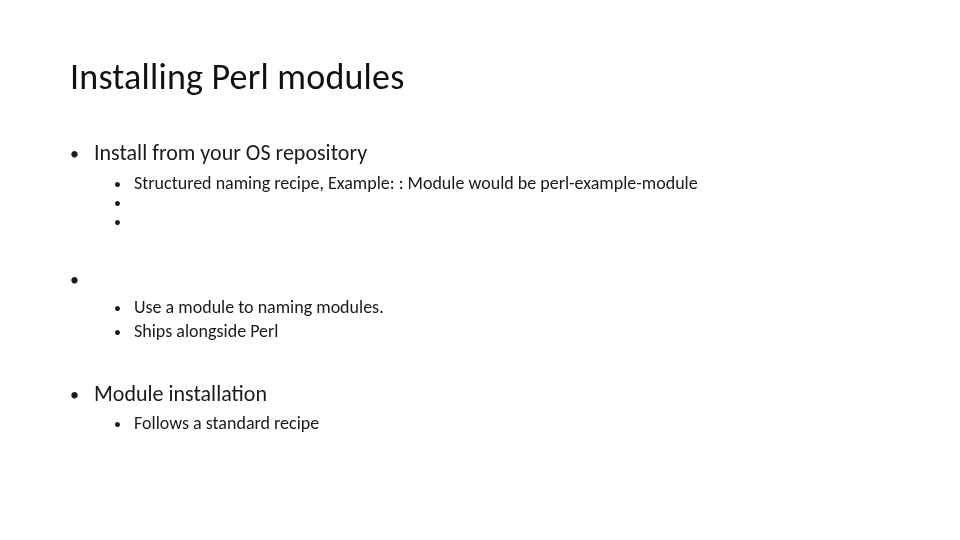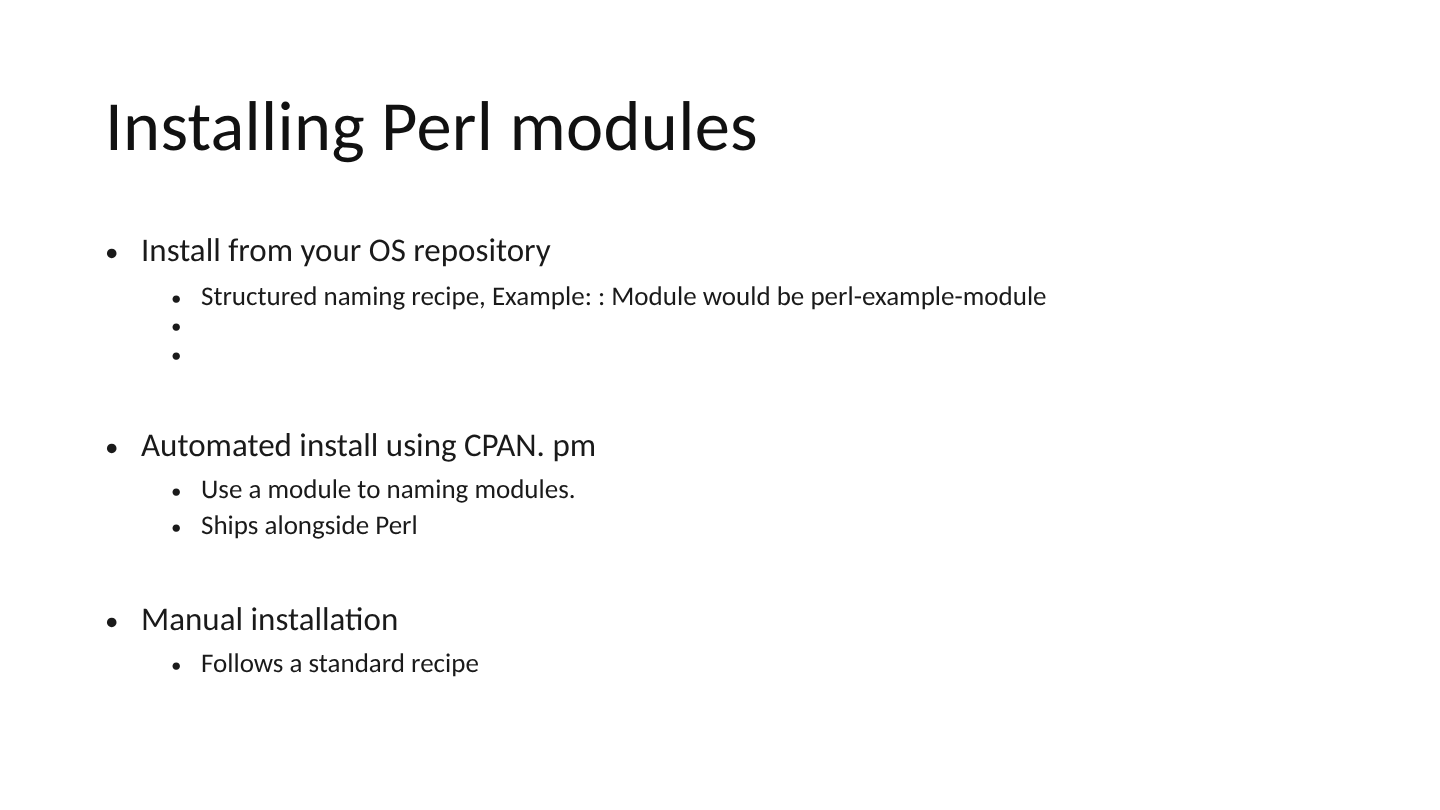--- a/index.html
+++ b/index.html
@@ -12,21 +12,21 @@
     color: #1a1a1a;
     overflow: hidden;
   }
   .slide {
     box-sizing: border-box;
     width: 100%;
     height: 100%;
     padding: 55px 70px 30px 70px;
   }
   .title {
-    font-size: 47px;
+    font-size: 36px;
     font-weight: 400;
     letter-spacing: 0.2px;
     margin: 0 0 40px 0;
     color: #111;
   }
   ul.level1 {
     list-style: none;
     padding: 0;
     margin: 0;
   }
@@ -87,38 +87,37 @@
         </li>
         <li>
           <span class="l2-bullet">•</span>
         </li>
       </ul>
     </li>
 
     <li>
       <div class="l1-line">
         <span class="l1-bullet">•</span>
-        <span>Automated install using CPAN. pm</span>
       </div>
       <ul class="level2">
         <li>
           <span class="l2-bullet">•</span>
           <span>Use a module to naming modules.</span>
         </li>
         <li>
           <span class="l2-bullet">•</span>
           <span>Ships alongside Perl</span>
         </li>
       </ul>
     </li>
 
     <li>
       <div class="l1-line">
         <span class="l1-bullet">•</span>
-        <span>Manual installation</span>
+        <span>Module installation</span>
       </div>
       <ul class="level2">
         <li>
           <span class="l2-bullet">•</span>
           <span>Follows a standard recipe</span>
         </li>
       </ul>
     </li>
 
   </ul>

